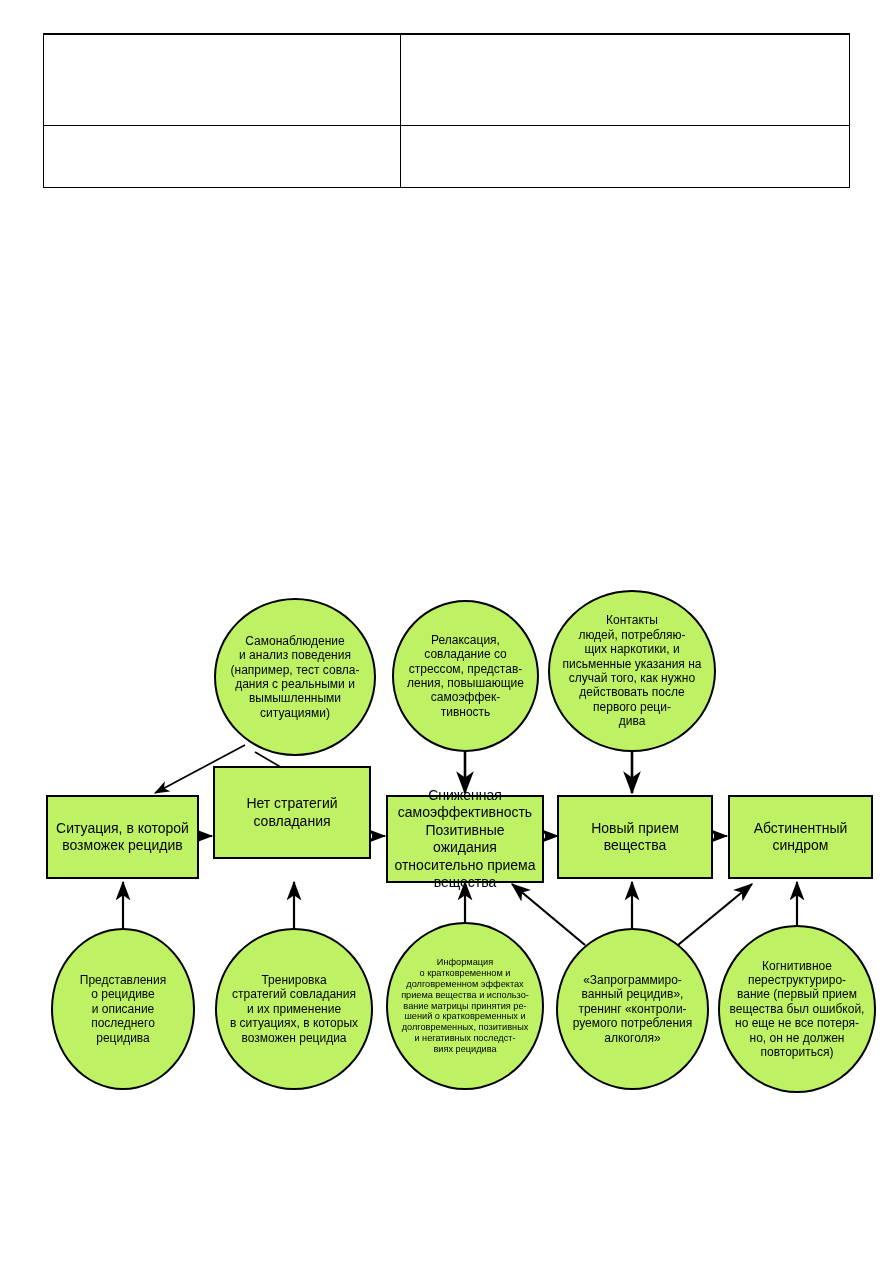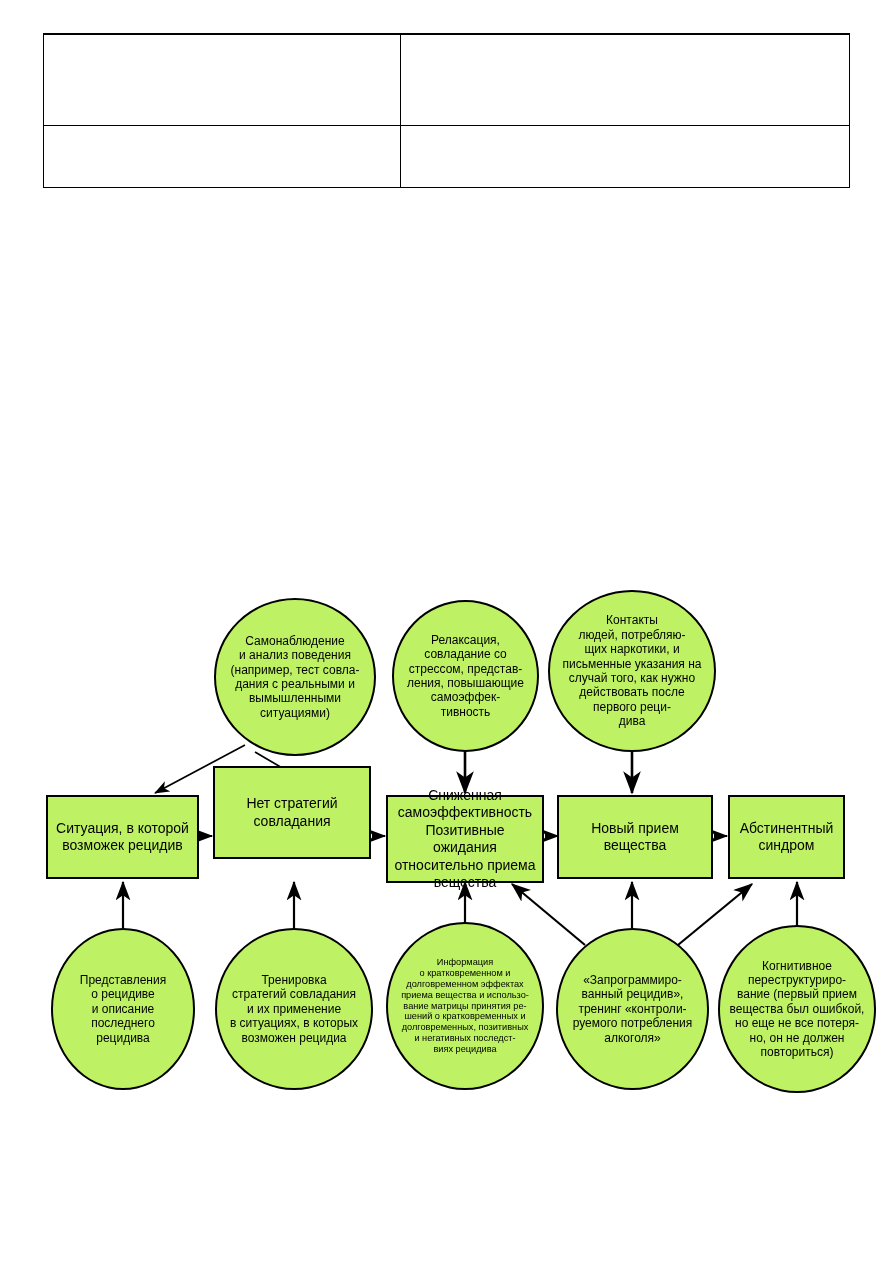--- a/index.html
+++ b/index.html
@@ -189,21 +189,21 @@
 Позитивные ожидания
 относительно приема
 вещества</span>
   </div>
 
   <div class="node box" style="left:557px; top:795px; width:156px; height:84px;">
     <span class="ntext">Новый прием
 вещества</span>
   </div>
 
-  <div class="node box" style="left:728px; top:795px; width:117px; height:84px;">
+  <div class="node box" style="left:728px; top:795px; width:145px; height:84px;">
     <span class="ntext">Абстинентный
 синдром</span>
   </div>
 
   <div class="node ellipse" style="left:51px; top:928px; width:144px; height:162px;">
     <span class="ntext">Представления
 о рецидиве
 и описание
 последнего
 рецидива</span>

